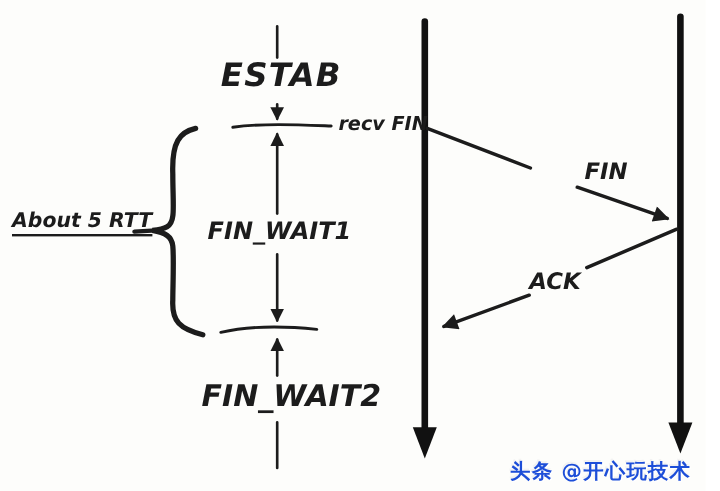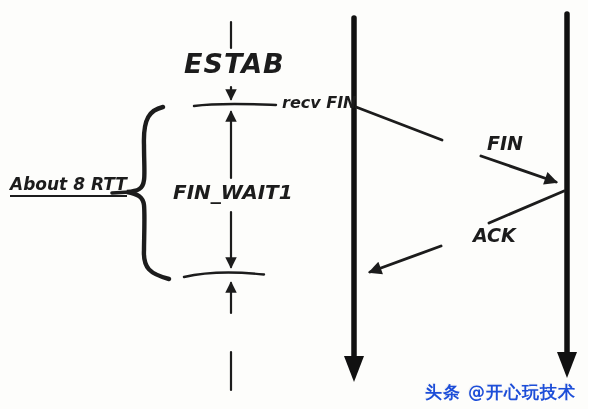--- a/index.html
+++ b/index.html
@@ -18,21 +18,21 @@
     color:#1c1c1c;
     font-style:italic;font-weight:bold;
     white-space:nowrap;line-height:1;
   }
   .state-estab   {left:184px;top:50px;font-size:27px;letter-spacing:1px;}
   .state-fw1     {left:173px;top:182px;font-size:20px;letter-spacing:0px;}
   .state-fw2     {left:168px;top:317px;font-size:25px;letter-spacing:0px;}
   .event-sendfin {left:282px;top:95px;font-size:16px;}
   .event-recvack {left:277px;top:265px;font-size:16px;}
   .msg-fin       {left:445px;top:134px;font-size:19px;margin-left:42px;}
-  .msg-ack       {left:441px;top:226px;font-size:19px;margin-left:32px;}
+  .msg-ack       {left:441px;top:226px;font-size:19px;}
   .rtt           {left:10px;top:176px;font-size:17px;border-bottom:2px solid #1c1c1c;padding-bottom:2px;}
   .watermark{
     position:absolute;z-index:2;right:12px;bottom:5px;
     font-size:17px;font-weight:bold;font-style:normal;
     color:#1d4ed8;text-shadow:1px 1px 0 #ffffff,-1px -1px 0 #f2f2f2;
     letter-spacing:1px;
   }
 </style>
 </head>
 <body>
@@ -83,18 +83,19 @@
 
     <g stroke="#1c1c1c" stroke-width="2.9" stroke-linecap="round" fill="none">
       <line x1="564" y1="191" x2="489" y2="223"></line>
       <line x1="441" y1="246" x2="370" y2="272" marker-end="url(#ah-m)"></line>
     </g>
   </svg>
 
   <div class="lbl state-estab">ESTAB</div>
   <div class="lbl event-sendfin">recv FIN</div>
   <div class="lbl state-fw1">FIN_WAIT1</div>
+  <div class="lbl state-fw2">FIN_WAIT2</div>
   <div class="lbl msg-fin">FIN</div>
   <div class="lbl msg-ack">ACK</div>
-  <div class="lbl rtt">About 8 RTT</div>
+  <div class="lbl rtt">About 5 RTT</div>
   <div class="watermark">头条 @开心玩技术</div>
 
 </div>
 
 </body></html>

